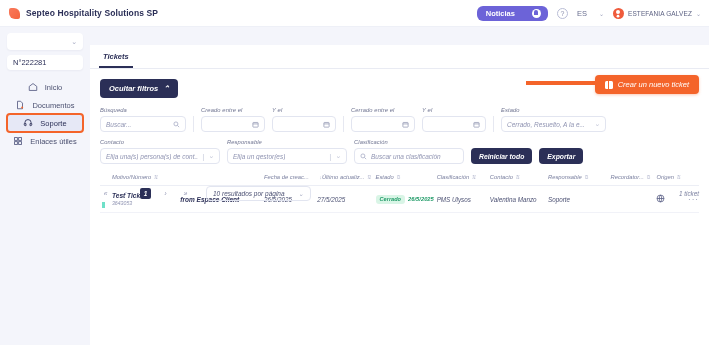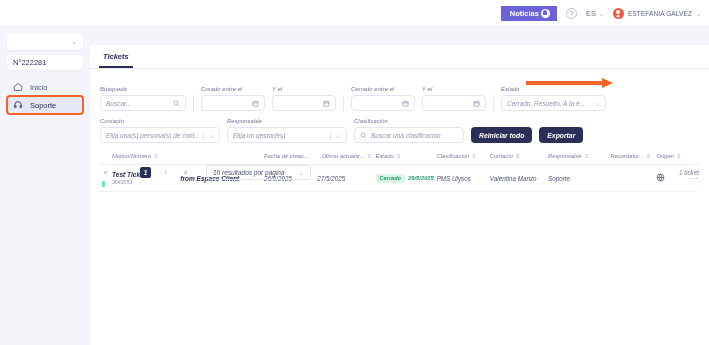--- a/index.html
+++ b/index.html
@@ -30,41 +30,41 @@
     background: linear-gradient(135deg,#f97a5c 0%, #f4643f 100%);
     border-radius: 2px 6px 2px 6px;
     flex: none;
   }
   .brand-name {
     font-size: 8.5px; font-weight: bold; color: #2b2f57;
     letter-spacing: .1px; white-space: nowrap;
   }
   .top-right { margin-left: auto; display: flex; align-items: center; gap: 9px; }
   .news-pill {
-    display: flex; align-items: center; gap: 2px;
+    display: flex; align-items: center; gap: 17px;
     background: #6c63d8; color: #fff;
-    border-radius: 0; padding: 3px 7px 3px 9px;
+    border-radius: 6px; padding: 3px 7px 3px 9px;
     font-size: 7.5px; font-weight: bold;
   }
   .bell {
     width: 9px; height: 9px; background: #fff; border-radius: 50%;
     position: relative; flex: none;
   }
   .bell::after {
     content:""; position:absolute; left:2.5px; top:1.5px;
     width:4px; height:4.5px; border-radius:2px 2px 0 0;
     background:#6c63d8;
   }
   .circ-icon {
     width: 11px; height: 11px; border-radius: 50%;
     border: 1px solid #b9bdd6; color: #8b90ae;
     font-size: 7px; display: flex; align-items: center; justify-content: center;
   }
   .lang {
-    font-size: 7.5px; color: #6a6f90; display: flex; align-items: center; gap: 3px;
+    font-size: 7.5px; color: #6a6f90; display: flex; align-items: center; gap: 12px;
   }
   .user { display: flex; align-items: center; gap: 4px; }
   .avatar {
     width: 11px; height: 11px; border-radius: 50%;
     background: #ef5b3c; position: relative; flex: none;
   }
   .avatar::after {
     content:""; position:absolute; left:3.5px; top:2px;
     width:4px; height:4px; border-radius:50%; background:#fff;
     box-shadow: 0 4.2px 0 -0.6px #fff;
@@ -89,21 +89,21 @@
     margin-top: 5px; height: 15px; background: #fff; border-radius: 4px;
     display: flex; align-items: center; padding: 0 6px;
     font-size: 7.5px; font-weight: normal; color: #2b2f57;
     box-shadow: 0 1px 2px rgba(40,45,90,.05);
   }
   .nav { margin-top: 8px; }
   .nav-item {
     position: relative;
     height: 18px; display: flex; align-items: center; gap: 7px;
     padding: 0 6px; border-radius: 4px;
-    font-size: 7.5px; color: #4b5070;
+    font-size: 7.5px; color: #4b5070; justify-content: center;
   }
   .nav-item.active { background: #e6e8f6; color: #2b2f57; }
   .nav-item.highlight { outline: 2px solid #f4642a; outline-offset: -1px; border-radius: 3px; }
   .nav-ico { width: 10px; height: 10px; flex: none; color: #5b6086; }
   .nav-ico svg { display:block; }
 
   
   .main {
     position: absolute; top: 45px; left: 90px;
     width: 619px; height: 318px;
@@ -219,20 +219,24 @@
     font-size: 6.5px; color: #4d5274;
   }
   .count { margin-left: auto; font-size: 6.3px; color: #7b80a0; }
 </style>
 </head>
 <body>
 
 <div class="app">
 
   <div class="topbar">
+    <div class="brand">
+      <div class="brand-logo"></div>
+      <span class="brand-name">Septeo Hospitality Solutions SP</span>
+    </div>
     <div class="top-right">
       <div class="news-pill">
         <span>Noticias</span>
         <span class="bell"></span>
       </div>
       <div class="circ-icon">?</div>
       <div class="lang">
         <span>ES</span>
         <span class="caret">⌄</span>
       </div>
@@ -251,47 +255,75 @@
     <div class="ticket-chip">N°222281</div>
 
     <div class="nav">
       <div class="nav-item">
         <span class="nav-ico">
           <svg viewBox="0 0 16 16" width="10" height="10" fill="none" stroke="#5b6086" stroke-width="1.4">
             <path d="M2 7 8 2.5 14 7v6.5H2z"></path>
           </svg>
         </span>
         <span>Inicio</span>
+      </div>
+      <div class="nav-item">
+        <span class="nav-ico">
+          <svg viewBox="0 0 16 16" width="10" height="10" fill="none" stroke="#5b6086" stroke-width="1.4">
+            <path d="M4 2h5l3 3v9H4z"></path>
+              <circle cx="11.5" cy="12" r="1.6" fill="#f4642a" stroke="none"></circle>
+          </svg>
+        </span>
+        <span>Documentos</span>
       </div>
       <div class="nav-item active highlight">
         <span class="nav-ico">
           <svg viewBox="0 0 16 16" width="10" height="10" fill="none" stroke="#2b2f57" stroke-width="1.4">
             <path d="M3 9V7.5a5 5 0 0110 0V9"></path>
               <path d="M3 9h1.8v3.2H3.6A1.6 1.6 0 012 10.6V9z"></path>
               <path d="M13 9h-1.8v3.2h1.2A1.6 1.6 0 0014 10.6V9z"></path>
           </svg>
         </span>
         <span>Soporte</span>
       </div>
+      <div class="nav-item">
+        <span class="nav-ico">
+          <svg viewBox="0 0 16 16" width="10" height="10" fill="none" stroke="#5b6086" stroke-width="1.4">
+            <rect x="2.5" y="2.5" width="4.5" height="4.5"></rect>
+              <rect x="9" y="2.5" width="4.5" height="4.5"></rect>
+            <rect x="2.5" y="9" width="4.5" height="4.5"></rect>
+              <rect x="9" y="9" width="4.5" height="4.5"></rect>
+          </svg>
+        </span>
+        <span>Enlaces útiles</span>
+      </div>
     </div>
   </div>
 
   <div class="main">
     <div class="tabs">
       <div class="tab">Tickets</div>
     </div>
 
     <div class="panel">
 
+      <div class="hide-filters">
+        <span>Ocultar filtros</span>
+        <span>⌃</span>
+      </div>
 
       <svg class="arrow" viewBox="0 0 90 10">
         <path d="M0 5h76" stroke="#f4642a" stroke-width="4"></path>
         <path d="M76 0l11 5-11 5z" fill="#f4642a"></path>
       </svg>
 
+      <div class="cta">
+        <span class="cta-ico"></span>
+        <span>Crear un nuevo ticket</span>
+      </div>
 
       
       <div class="filters">
         <div class="fgroup" style="width:86px">
           <span class="flabel">Búsqueda</span>
           <div class="fctl">
             <span class="grow">Buscar...</span>
             <span class="srch">
               <svg viewBox="0 0 12 12" width="7" height="7" fill="none" stroke="#a3a8c2" stroke-width="1.3">
                   <circle cx="5" cy="5" r="3.4"></circle>

